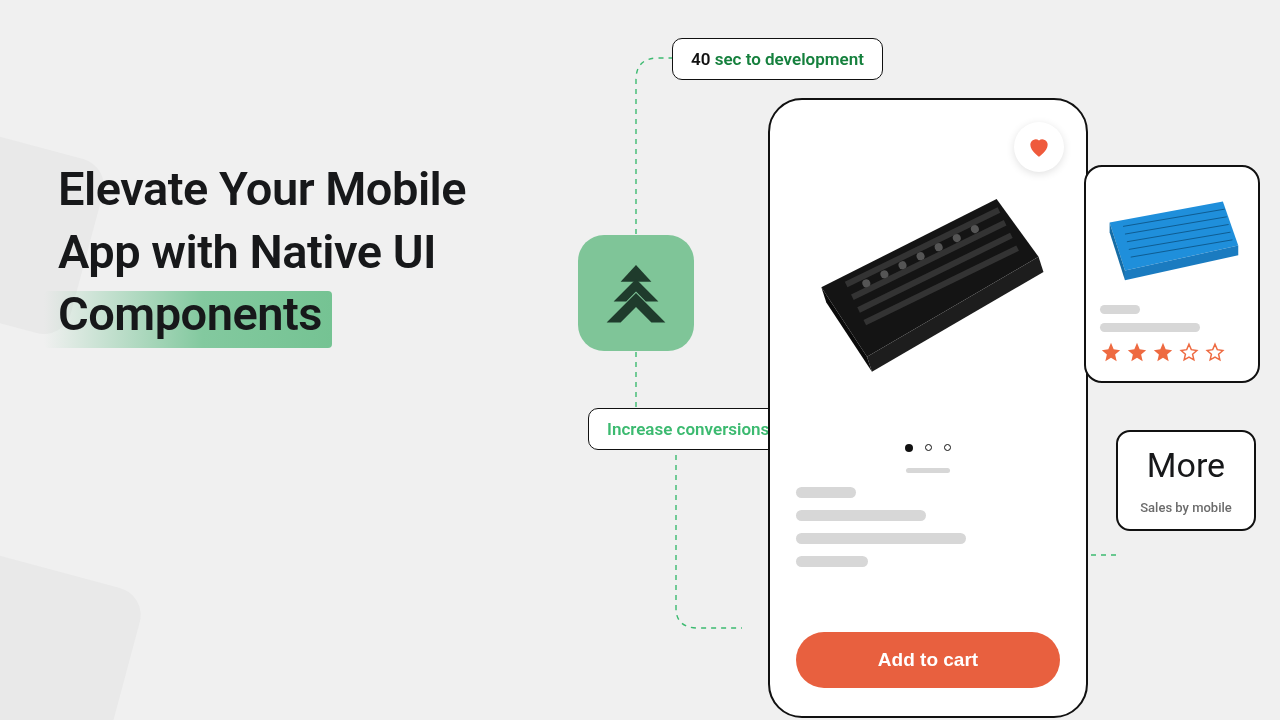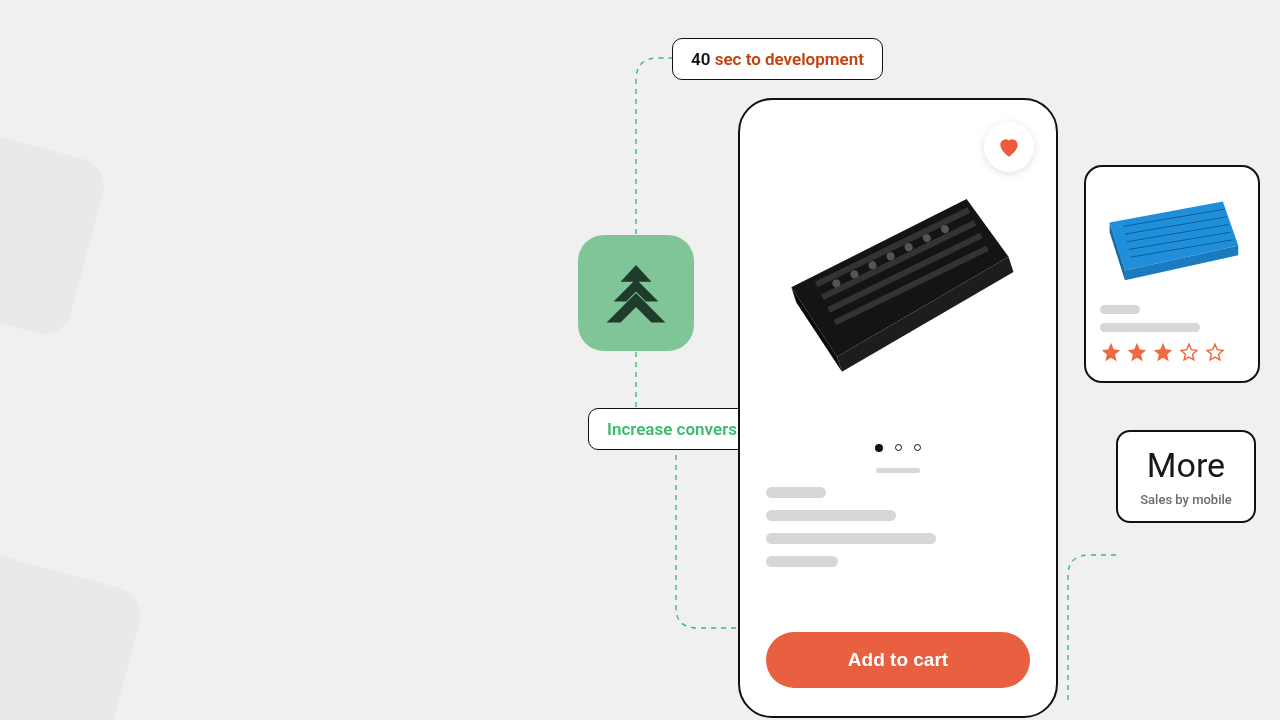--- a/index.html
+++ b/index.html
@@ -19,29 +19,29 @@
   .headline .hl-word .hl-bg { position: absolute; left: -14px; right: -10px; top: 8px; bottom: -2px; background: linear-gradient(90deg, rgba(130,199,158,0) 0%, #83c99f 55%, #75c393 100%); border-radius: 4px; z-index: -1; }
 
   
   .app-icon { position: absolute; left: 578px; top: 235px; width: 116px; height: 116px; background: #7fc598; border-radius: 26px; display:flex; align-items:center; justify-content:center; }
   .app-icon svg { width: 70px; height: 70px; }
 
   
   .pill { position: absolute; background: #fff; border: 1.5px solid #111; border-radius: 10px; padding: 10px 18px; font-size: 17px; font-weight: 600; white-space: nowrap; }
   .pill.top { left: 672px; top: 38px; }
   .pill.top .p-bold { color: #111; }
-  .pill.top .p-rest { color: #c2410c; }
+  .pill.top .p-rest { color: #15803d; }
   .pill.mid { left: 588px; top: 408px; color: #3cba70; }
   .pill.mid .p-label { color: #3cba70; }
 
   
   .connector { position: absolute; pointer-events: none; }
 
   
-  .phone { position: absolute; left: 738px; top: 98px; width: 320px; height: 620px; background: #fff; border: 2.5px solid #111; border-radius: 34px; overflow: hidden; }
+  .phone { position: absolute; left: 768px; top: 98px; width: 320px; height: 620px; background: #fff; border: 2.5px solid #111; border-radius: 34px; overflow: hidden; }
   .phone-inner { position: absolute; inset: 14px; display:flex; flex-direction:column; }
   .product-area { position: relative; flex: 0 0 330px; display:flex; align-items:center; justify-content:center; }
   .fav { position:absolute; top: 8px; right: 8px; width: 50px; height: 50px; border-radius: 50%; background:#fff; box-shadow: 0 2px 8px rgba(0,0,0,0.12); display:flex; align-items:center; justify-content:center; }
   .fav svg { width: 26px; height: 26px; fill: #ef5a3c; }
   .synth-black { transform: rotate(-18deg); }
   .dots { display:flex; gap:12px; justify-content:center; padding: 0 0 6px; }
   .dot { width: 8px; height: 8px; border-radius:50%; background:#111; }
   .dot.open { background: transparent; border: 1.5px solid #111; width:7px; height:7px; }
   .grabber { width: 44px; height: 5px; border-radius: 3px; background: #d7d7d7; margin: 10px auto 14px; }
   .sk { height: 11px; background:#d7d7d7; border-radius:6px; margin: 0 0 12px 12px; }
@@ -50,30 +50,38 @@
   
   .card { position:absolute; right: 20px; top: 165px; width: 176px; background:#fff; border:2px solid #111; border-radius: 18px; padding: 14px 14px 18px; }
   .card-img { height: 110px; display:flex; align-items:center; justify-content:center; margin-bottom: 14px; }
   .card .sk2 { height:9px; background:#d7d7d7; border-radius:5px; margin-bottom:9px; }
   .stars { display:flex; gap:4px; margin-top:4px; }
   .star { width:22px; height:22px; }
 
   
   .more { position:absolute; right:24px; top:430px; width:140px; background:#fff; border:2px solid #111; border-radius:14px; padding: 16px 14px 14px; text-align:center; }
   .more .m-big { font-size:34px; font-weight:400; color:#17181a; line-height:1; }
-  .more .m-sub { font-size:13px; color:#6b6b6b; margin-top:10px; font-weight:500; }
+  .more .m-sub { font-size:13px; color:#6b6b6b; margin-top:18px; font-weight:500; }
 
 </style>
 </head>
 <body>
 
 <div class="canvas">
   <div class="bg-shape a"></div>
   <div class="bg-shape b"></div>
 
+  <h1 class="headline">
+    <span>Elevate Your Mobile</span><br>
+    <span>App with Native UI</span><br>
+    <span class="hl-word">
+      <span class="hl-bg"></span>
+      <span>Components</span>
+    </span>
+  </h1>
 
   <svg class="connector" width="1280" height="720">
     <g fill="none" stroke="#3cba70" stroke-width="1.4" stroke-dasharray="5 5">
 
       <path d="M636 234 L636 80 Q636 58 658 58 L672 58"></path>
 
       <path d="M636 352 L636 410 Q636 430 614 430 L600 430 M636 430 L660 430" stroke="none"></path>
       <path d="M636 352 L636 427"></path>
       <path d="M588 427 L636 427" stroke="none"></path>
 

